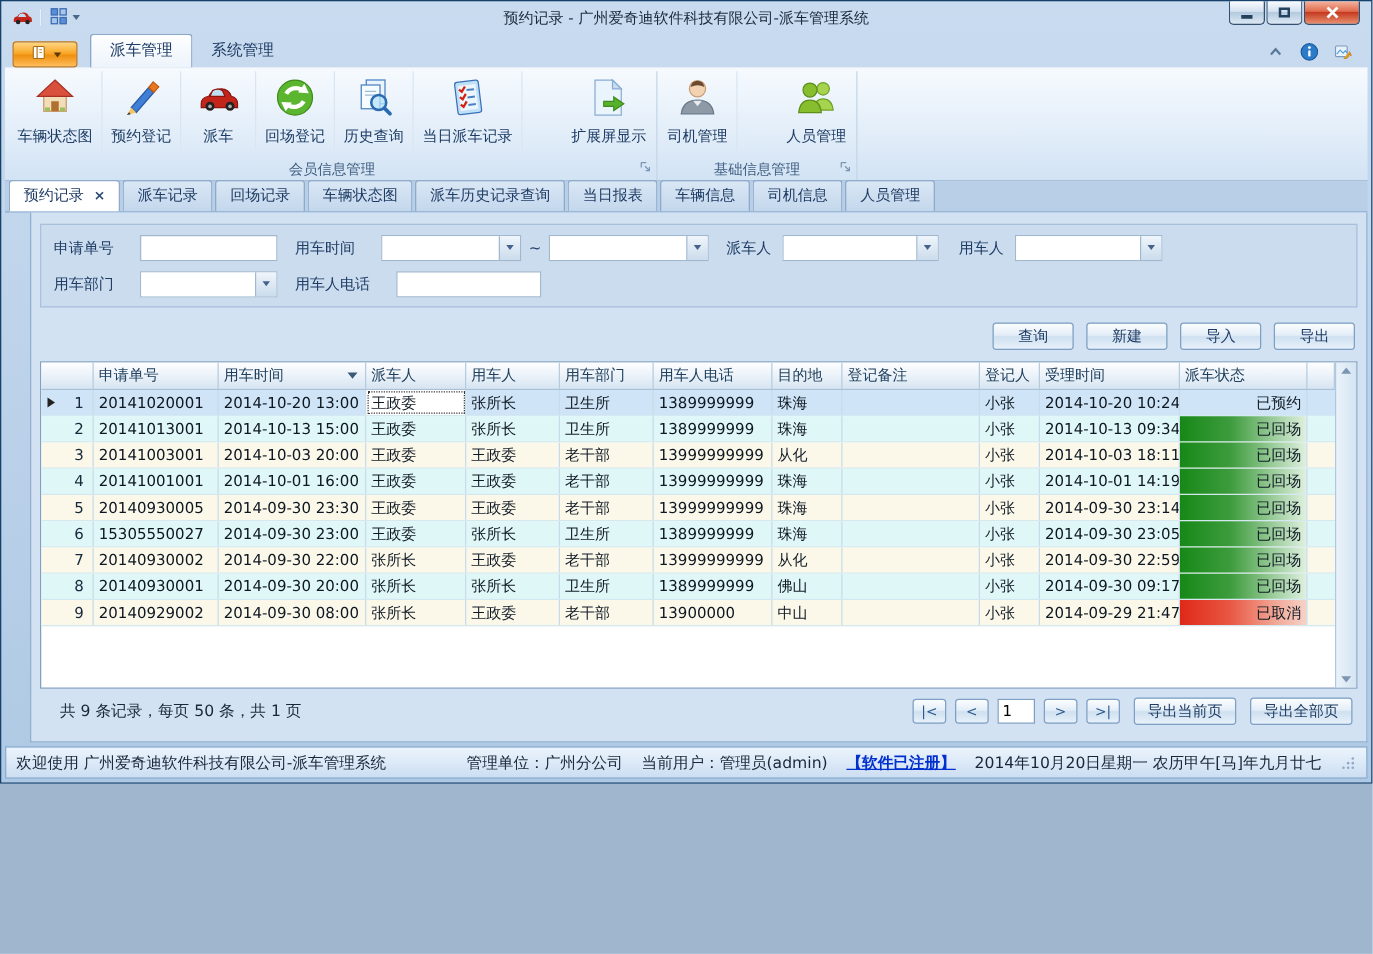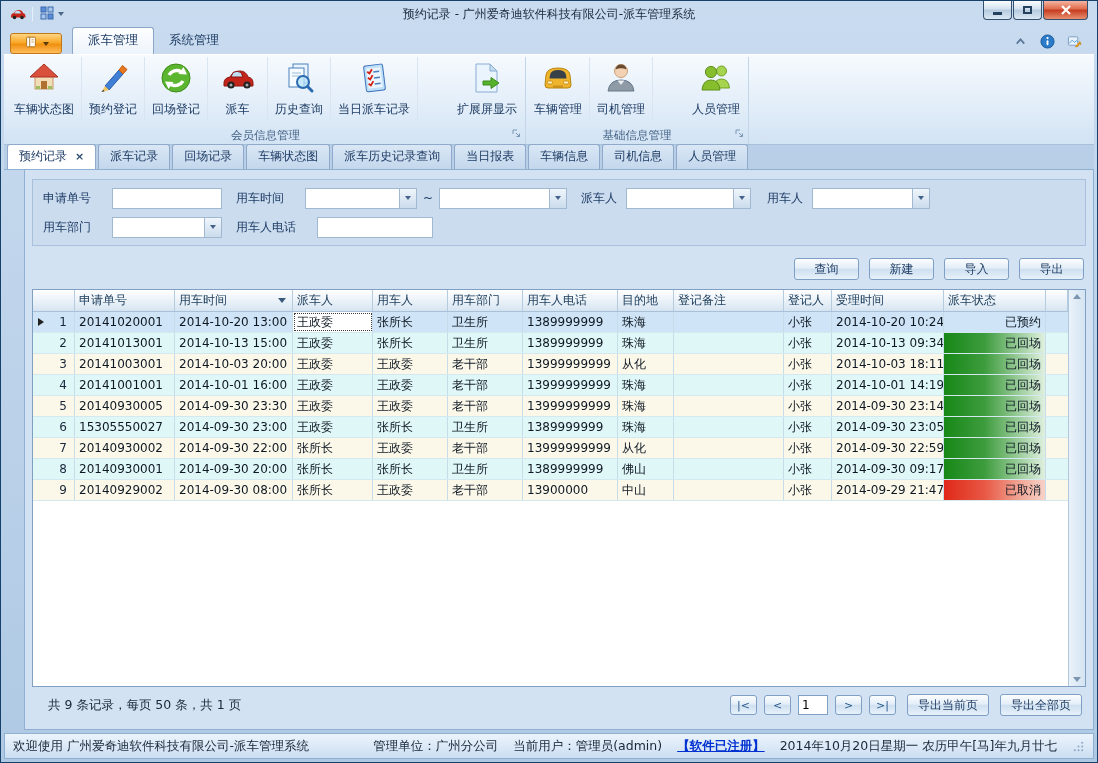--- a/index.html
+++ b/index.html
@@ -1,17 +1,17 @@
 <!DOCTYPE html>
 <html><head>
 <meta charset="utf-8">
 <style>
   html,body{margin:0;padding:0;background:#9FB6CE;}
   *{box-sizing:border-box;}
-  .window{width:1098px;height:763px;position:relative;display:flex;flex-direction:column;
+  .window{width:1098px;height:627px;position:relative;display:flex;flex-direction:column;
     font-family:"DejaVu Sans","Liberation Sans",sans-serif;font-size:12px;color:#1E3C64;
     background:linear-gradient(#C9DBEF,#AFC9E4);border:1px solid #15416B;padding:0 3px 3px;}
   
   .titlebar{height:26px;position:relative;display:flex;align-items:center;padding:0 6px;gap:6px;flex:0 0 auto;}
   .titlebar .sep{width:1px;height:14px;background:#8FA8C4;border-right:1px solid #E6F0FA;}
   .title-text{position:absolute;left:120px;right:120px;text-align:center;font-size:12px;color:#18293C;white-space:nowrap;overflow:hidden;}
   .tb-ico{display:flex;align-items:center;}
   .tb-ico svg{width:16px;height:16px;}
   .dd-arrow{width:0;height:0;border-left:3.5px solid transparent;border-right:3.5px solid transparent;border-top:4px solid #4A6888;margin-left:3px;}
   .win-controls{position:absolute;right:6px;top:0;display:flex;}
@@ -199,38 +199,38 @@
             <span class="ricon"><svg viewBox="0 0 34 34">
                 <polygon points="9,25 23,9 27,13 13,29" fill="#3F7FD6" stroke="#2A5AA8"></polygon>
                 <polygon points="23,9 27,13 31,8.5 26.5,4.5" fill="#E87820" stroke="#C05A10"></polygon>
                 <polygon points="9,25 13,29 5.5,31" fill="#F2C464"></polygon>
                 <polygon points="7.3,28.8 5.5,31 8.6,30.3" fill="#333"></polygon>
               </svg></span>
             <div class="rbtn-label">预约登记</div>
           </div>
           <div class="rbtn">
             <span class="ricon"><svg viewBox="0 0 34 34">
-                <circle cx="17" cy="17" r="14" fill="#5CB52E" stroke="#3E8C1C"></circle>
-                <path d="M10 14 a9 9 0 0 1 12-3.5" stroke="#fff" stroke-width="3.4" fill="none"></path>
-                <polygon points="24.5,6 28,13.5 19.5,13" fill="#fff"></polygon>
-                <path d="M24 20 a9 9 0 0 1 -12 3.5" stroke="#fff" stroke-width="3.4" fill="none"></path>
-                <polygon points="9.5,28 6,20.5 14.5,21" fill="#fff"></polygon>
-              </svg></span>
-            <div class="rbtn-label">回场登记</div>
-          </div>
-          <div class="rbtn">
-            <span class="ricon"><svg viewBox="0 0 34 34">
                 <path d="M3 22 q0-5 6-6 q3-6 10-6 q6 0 8 6 q5 1 5 6 v3 h-29 z" fill="#C4251B" stroke="#8E1410"></path>
                 <path d="M12 11.5 q4-2.5 8 0 l2 4.5 h-12 z" fill="#BEE0F2" stroke="#8E1410"></path>
                 <circle cx="10" cy="24" r="3.6" fill="#222"></circle>
                 <circle cx="10" cy="24" r="1.5" fill="#AAA"></circle>
                 <circle cx="26" cy="24" r="3.6" fill="#222"></circle>
                 <circle cx="26" cy="24" r="1.5" fill="#AAA"></circle>
               </svg></span>
             <div class="rbtn-label">派车</div>
+          </div>
+          <div class="rbtn">
+            <span class="ricon"><svg viewBox="0 0 34 34">
+                <circle cx="17" cy="17" r="14" fill="#5CB52E" stroke="#3E8C1C"></circle>
+                <path d="M10 14 a9 9 0 0 1 12-3.5" stroke="#fff" stroke-width="3.4" fill="none"></path>
+                <polygon points="24.5,6 28,13.5 19.5,13" fill="#fff"></polygon>
+                <path d="M24 20 a9 9 0 0 1 -12 3.5" stroke="#fff" stroke-width="3.4" fill="none"></path>
+                <polygon points="9.5,28 6,20.5 14.5,21" fill="#fff"></polygon>
+              </svg></span>
+            <div class="rbtn-label">回场登记</div>
           </div>
           <div class="rbtn">
             <span class="ricon"><svg viewBox="0 0 34 34">
                 <rect x="11" y="3" width="15" height="19" fill="#EAF4FD" stroke="#4A80C0"></rect>
                 <rect x="7" y="7" width="15" height="19" fill="#F6FBFF" stroke="#4A80C0"></rect>
                 <line x1="10" y1="12" x2="19" y2="12" stroke="#9CBCD8"></line>
                 <line x1="10" y1="15" x2="19" y2="15" stroke="#9CBCD8"></line>
                 <circle cx="21" cy="21" r="6" fill="rgba(180,225,250,.75)" stroke="#2A6AB0" stroke-width="2"></circle>
                 <line x1="25.5" y1="25.5" x2="30" y2="30" stroke="#2A6AB0" stroke-width="3" stroke-linecap="round"></line>
               </svg></span>
@@ -263,30 +263,20 @@
         <div class="rgroup-footer">
           <span>会员信息管理</span>
           <span class="launcher"><svg viewBox="0 0 10 10">
               <path d="M2 2 h4 M2 2 v4" stroke="#7A96B4" fill="none"></path>
               <path d="M5 5 l3.5 3.5 M8.5 5.5 v3 h-3" stroke="#7A96B4" fill="none"></path>
             </svg></span>
         </div>
       </div>
       <div class="rgroup">
         <div class="rbuttons">
-          <div class="rbtn">
-            <span class="ricon"><svg viewBox="0 0 34 34">
-                <path d="M5 14 q1-7 12-7 q11 0 12 7 l1 10 q0 3-3 3 h-20 q-3 0-3-3 z" fill="#F0B42C" stroke="#B88410"></path>
-                <path d="M9 14 q1-5 8-5 q7 0 8 5 l.5 3.5 h-17 z" fill="#384048"></path>
-                <rect x="6.5" y="20" width="5" height="3" rx="1.2" fill="#FFF3C8" stroke="#C89018"></rect>
-                <rect x="22.5" y="20" width="5" height="3" rx="1.2" fill="#FFF3C8" stroke="#C89018"></rect>
-                <rect x="12" y="24.5" width="10" height="2.5" fill="#C89018"></rect>
-              </svg></span>
-            <div class="rbtn-label">车辆管理</div>
-          </div>
           <div class="rbtn">
             <span class="ricon"><svg viewBox="0 0 34 34">
                 <path d="M4 30 q1.5-11 13-11 q11.5 0 13 11 z" fill="#8E9AA6" stroke="#68788A"></path>
                 <path d="M13.5 19.5 l3.5 4.5 l3.5-4.5 z" fill="#E8ECF0"></path>
                 <circle cx="17" cy="10" r="6.5" fill="#F3D2B3" stroke="#C8A078"></circle>
                 <path d="M11.5 8.5 q1-5 5.5-5 q4.5 0 5.5 5 q-5.5-2.5-11 0 z" fill="#6A4A30"></path>
               </svg></span>
             <div class="rbtn-label">司机管理</div>
           </div>
           <div class="rbtn">

